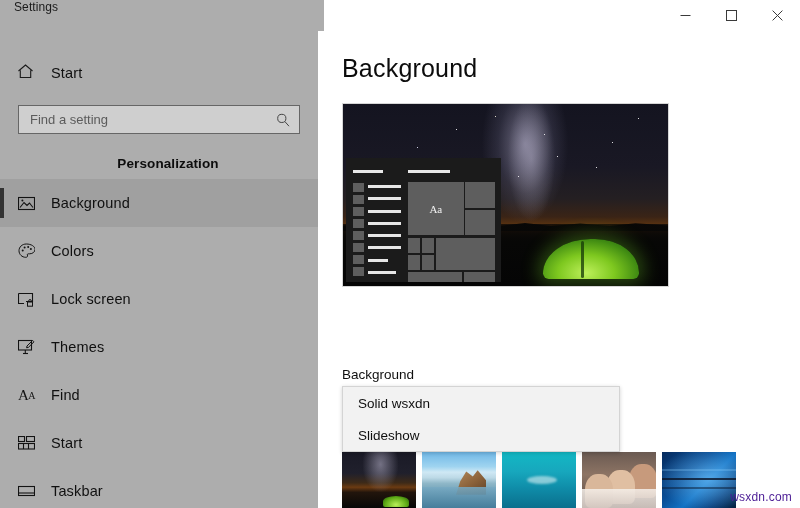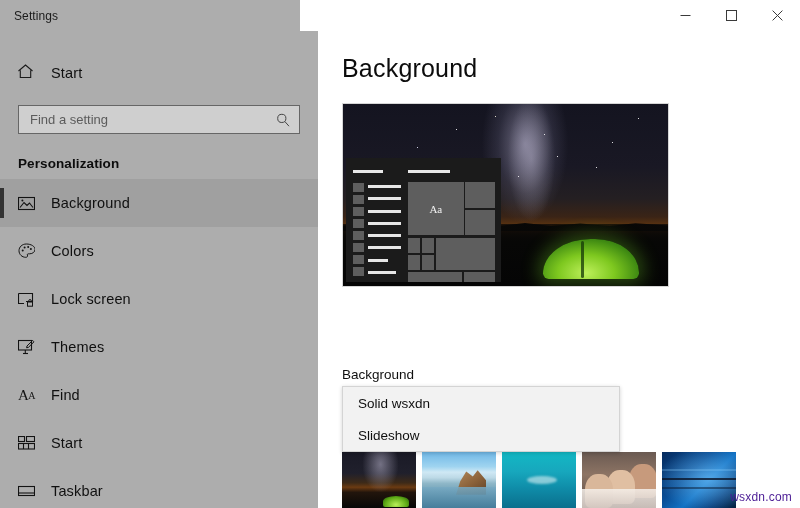--- a/index.html
+++ b/index.html
@@ -17,23 +17,23 @@
   }
 
   
   .titlebar {
     position: absolute; top: 0; left: 0;
     width: 800px; height: 31px;
     display: flex; align-items: center;
     z-index: 40;
   }
   .titlebar-left {
-    width: 300px; height: 31px;
+    width: 324px; height: 31px;
     background: #adadad;
-    display: flex; align-items: center;
+    display: flex; align-items: flex-start;
   }
   .titlebar-right {
     flex: 1; height: 31px;
     background: #ffffff;
     display: flex; align-items: center; justify-content: flex-end;
   }
   .app-title {
     font-size: 12px; color: #1a1a1a;
     padding-left: 14px; letter-spacing: .1px;
   }
@@ -74,21 +74,21 @@
     background: transparent;
     font-family: "Liberation Sans", sans-serif;
     font-size: 13px; color: #2a2a2a;
     padding-left: 11px;
   }
   .searchbox input::placeholder { color: #5b5b5b; opacity: 1; }
   .search-ico { padding-right: 9px; color: #444; display: flex; }
 
   .section-title {
     font-size: 13.5px; font-weight: bold; color: #0d0d0d;
-    padding: 22px 0 6px 18px; letter-spacing: .1px;
+    padding: 22px 0 6px 18px; letter-spacing: .1px; text-align: center;
   }
   .navlist { margin-top: 2px; }
   .nav-item {
     position: relative;
     display: flex; align-items: center;
     height: 48px; padding-left: 18px;
   }
   .nav-item.selected { background: #a0a0a0; }
   .nav-item.selected::before {
     content: ""; position: absolute;

